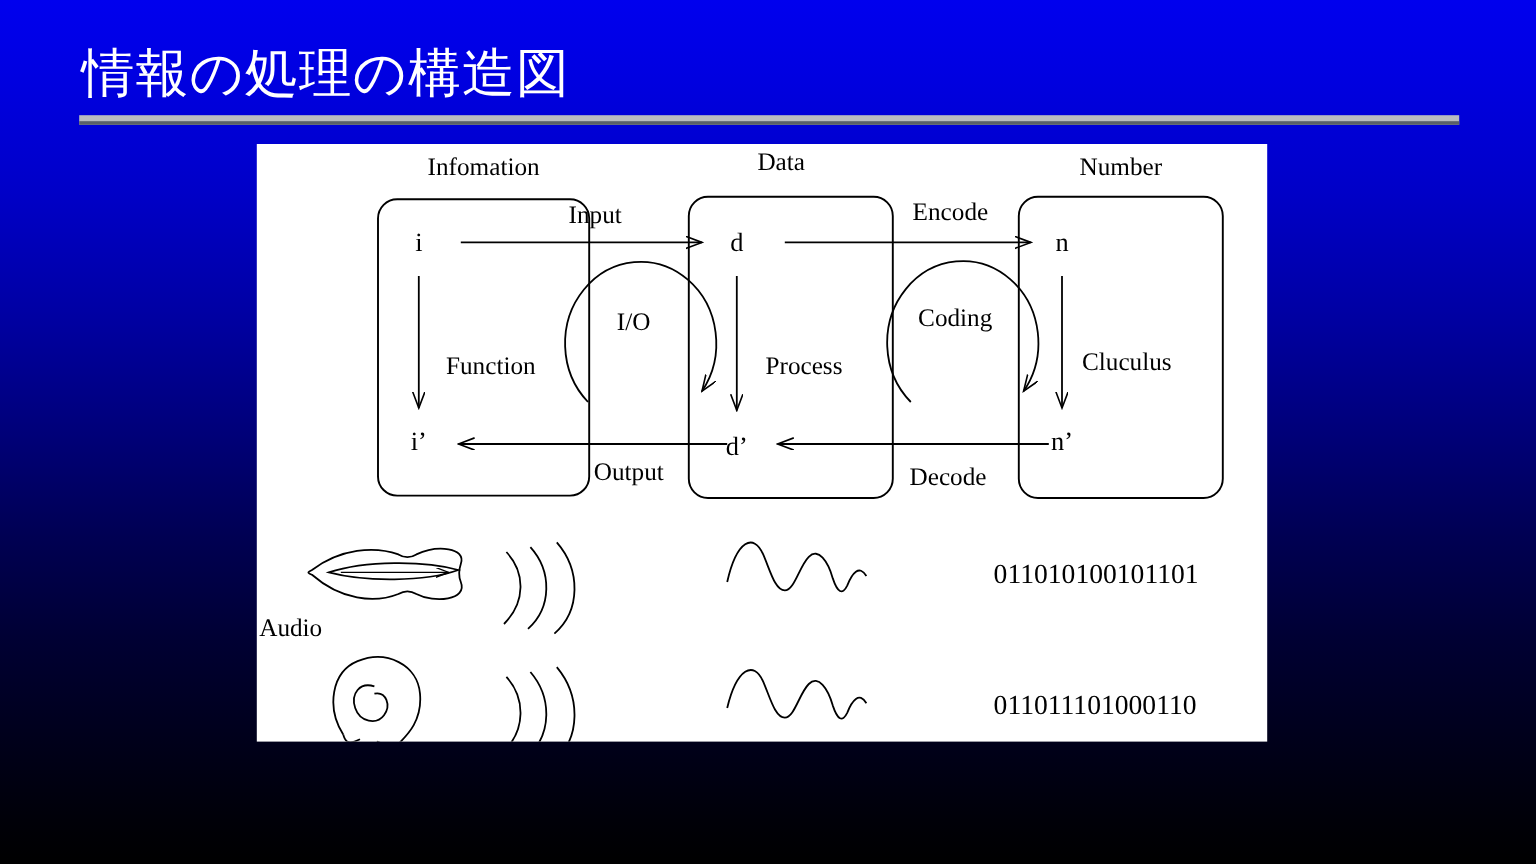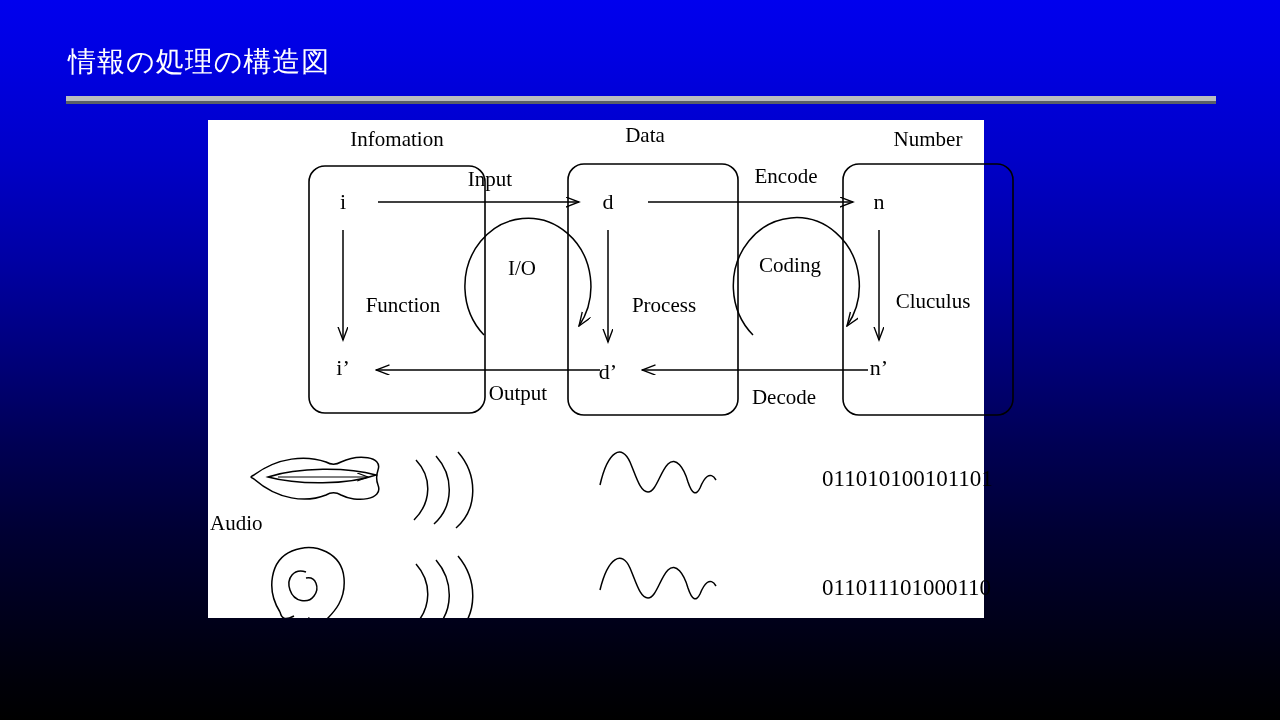--- a/index.html
+++ b/index.html
@@ -29,42 +29,42 @@
     width: 1280px;
     height: 720px;
   }
 
   
   .slide-title {
     position: absolute;
     left: 68px;
     top: 38px;
     font-family: "DejaVu Sans", sans-serif;
-    font-size: 28px;
+    font-size: 44px;
     line-height: 48px;
     color: #ffffff;
     letter-spacing: 1px;
     white-space: nowrap;
   }
   .title-rule {
     position: absolute;
     left: 66px;
     top: 96px;
     width: 1150px;
     height: 5px;
     background: #b9bcc0;
     border-bottom: 3px solid #5a6068;
   }
 
   
   .panel {
     position: absolute;
-    left: 208px;
+    left: 214px;
     top: 120px;
-    width: 776px;
+    width: 842px;
     height: 498px;
     background: #ffffff;
   }
   .panel svg {
     display: block;
   }
 
   svg text {
     font-family: "Liberation Serif", serif;
     fill: #000000;

